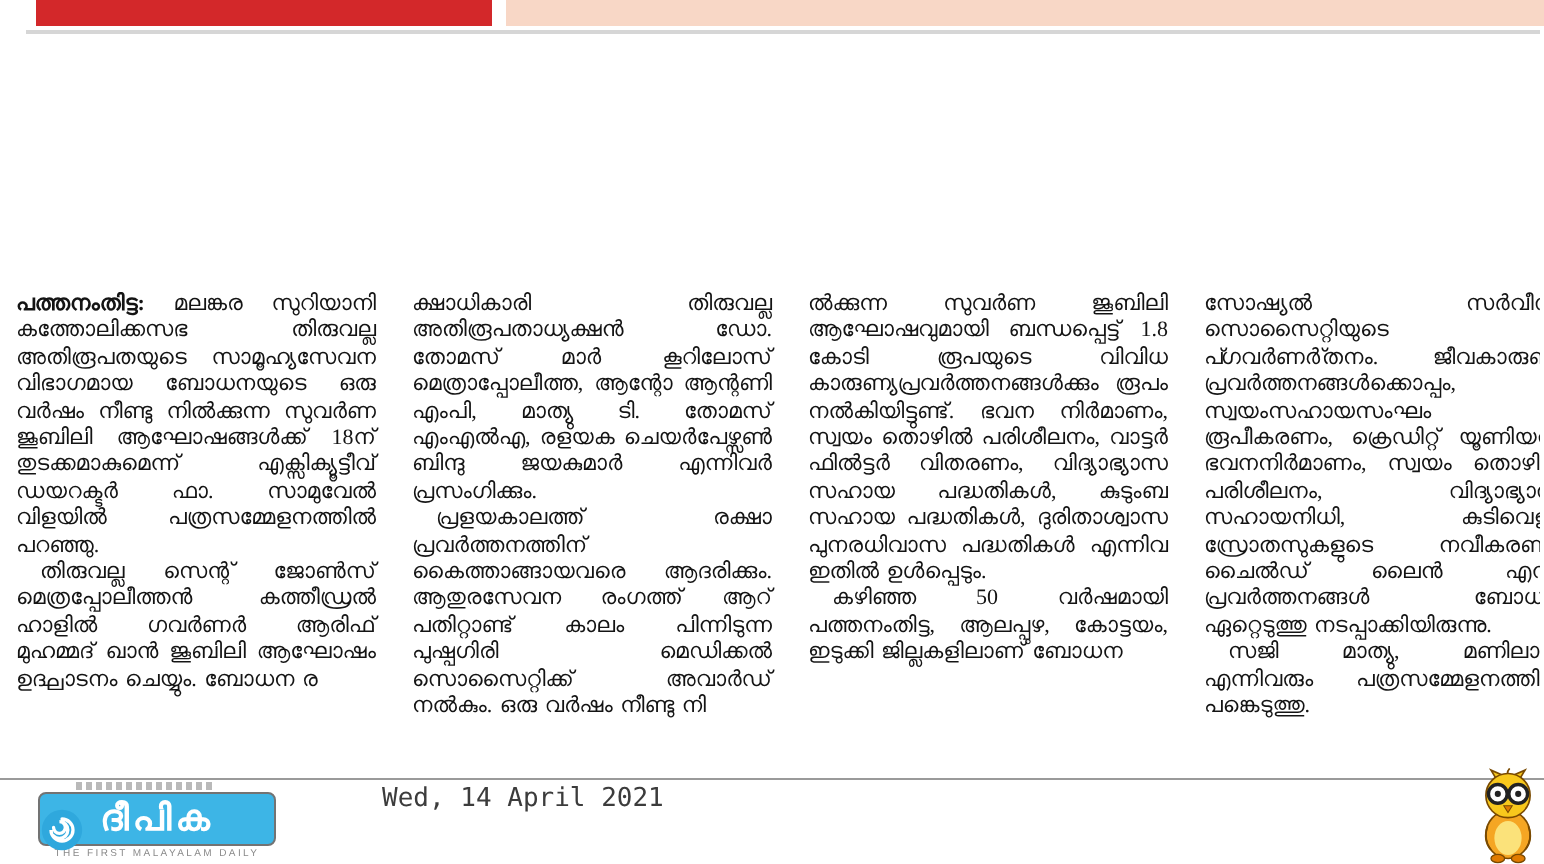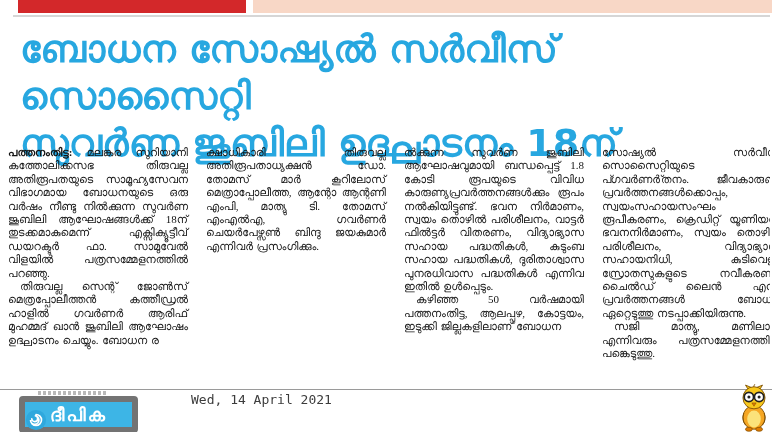--- a/index.html
+++ b/index.html
@@ -32,21 +32,21 @@
   
   .footer-rule { position:absolute; left:0; top:389px; width:772px; height:1px; background:#9a9a9a; }
   .logo { position:absolute; left:2px; top:391px; width:136px; height:40px; }
   .logo-top {
     height:4px; width:70px; margin:0 auto 1px 36px;
     background:repeating-linear-gradient(90deg,#b9b9b9 0 3px, transparent 3px 5px);
   }
   .logo-box {
     position:relative; margin-left:17px; height:25px; background:#3db5e6;
     border-radius:4px; display:flex; align-items:center; justify-content:center;
-    border:6px solid #737373;
+    border:1px solid #737373;
   }
   .logo-text {
     color:#ffffff; font-family:"DejaVu Sans", sans-serif; font-weight:bold;
     font-size:18px; line-height:18px; letter-spacing:2px; white-space:nowrap;
   }
   .logo-swirl { position:absolute; left:0; top:7px; width:22px; height:22px; }
   .logo-tagline {
     margin-left:17px; margin-top:1px; font-size:5px; letter-spacing:1.2px;
     color:#8a8a8a; text-align:center; font-family:"Liberation Sans", sans-serif;
     white-space:nowrap; overflow:hidden;
@@ -61,32 +61,29 @@
 </style>
 </head>
 <body>
 
 <div class="page">
 
   <div class="bar-red"></div>
   <div class="bar-pink"></div>
   <div class="rule-top"></div>
 
-  <h1 class="headline" style="margin:0;">
-    <div>ബോധന സോഷ്യൽ സർവീസ് സൊസൈറ്റി</div>
-    <div>സുവർണ ജൂബിലി ഉദ്ഘാടനം 18ന്</div>
-  </h1>
 
   <div class="columns">
     <div class="col">
       <p><span class="dateline">പത്തനംതിട്ട:</span> <span>മലങ്കര സുറിയാനി കത്തോലിക്കസഭ തിരുവല്ല അതിരൂപതയുടെ സാമൂഹ്യസേവന വിഭാഗമായ ബോധനയുടെ ഒരു വർഷം നീണ്ടു നിൽക്കുന്ന സുവർണ ജൂബിലി ആഘോഷങ്ങൾക്ക് 18ന് തുടക്കമാകുമെന്ന് എക്സിക്യൂട്ടീവ് ഡയറക്ടർ ഫാ. സാമുവേൽ വിളയിൽ പത്രസമ്മേളനത്തിൽ പറഞ്ഞു.</span></p>
       <p class="indent">തിരുവല്ല സെന്റ് ജോൺസ് മെത്രപ്പോലീത്തൻ കത്തീഡ്രൽ ഹാളിൽ ഗവർണർ ആരിഫ് മുഹമ്മദ് ഖാൻ ജൂബിലി ആഘോഷം ഉദ്ഘാടനം ചെയ്യും. ബോധന ര</p>
     </div>
     <div class="col">
-      <p>ക്ഷാധികാരി തിരുവല്ല അതിരൂപതാധ്യക്ഷൻ ഡോ. തോമസ് മാർ കൂറിലോസ് മെത്രാപ്പോലീത്ത, ആന്റോ ആന്റണി എംപി, മാത്യു ടി. തോമസ് എംഎൽഎ, ഗവർണർ ചെയർപേഴ്സൺ ബിന്ദു ജയകുമാർ എന്നിവർ പ്രസംഗിക്കും.</p>
+      <p>ക്ഷാധികാരി തിരുവല്ല അതിരൂപതാധ്യക്ഷൻ ഡോ. തോമസ് മാർ കൂറിലോസ് മെത്രാപ്പോലീത്ത, ആന്റോ ആന്റണി എംപി, മാത്യു ടി. തോമസ് എംഎൽഎ, രളയക ചെയർപേഴ്സൺ ബിന്ദു ജയകുമാർ എന്നിവർ പ്രസംഗിക്കും.</p>
+      <p class="indent">പ്രളയകാലത്ത് രക്ഷാ പ്രവർത്തനത്തിന് കൈത്താങ്ങായവരെ ആദരിക്കും. ആതുരസേവന രംഗത്ത് ആറ് പതിറ്റാണ്ട് കാലം പിന്നിടുന്ന പുഷ്പഗിരി മെഡിക്കൽ സൊസൈറ്റിക്ക് അവാർഡ് നൽകും. ഒരു വർഷം നീണ്ടു നി</p>
     </div>
     <div class="col">
       <p>ൽക്കുന്ന സുവർണ ജൂബിലി ആഘോഷവുമായി ബന്ധപ്പെട്ട് 1.8 കോടി രൂപയുടെ വിവിധ കാരുണ്യപ്രവർത്തനങ്ങൾക്കും രൂപം നൽകിയിട്ടുണ്ട്. ഭവന നിർമാണം, സ്വയം തൊഴിൽ പരിശീലനം, വാട്ടർ ഫിൽട്ടർ വിതരണം, വിദ്യാഭ്യാസ സഹായ പദ്ധതികൾ, കുടുംബ സഹായ പദ്ധതികൾ, ദുരിതാശ്വാസ പുനരധിവാസ പദ്ധതികൾ എന്നിവ ഇതിൽ ഉൾപ്പെടും.</p>
       <p class="indent">കഴിഞ്ഞ 50 വർഷമായി പത്തനംതിട്ട, ആലപ്പുഴ, കോട്ടയം, ഇടുക്കി ജില്ലകളിലാണ് ബോധന</p>
     </div>
     <div class="col">
       <p>സോഷ്യൽ സർവീസ് സൊസൈറ്റിയുടെ പ്ഗവർണർ്തനം. ജീവകാരുണ്യ പ്രവർത്തനങ്ങൾക്കൊപ്പം, സ്വയംസഹായസംഘം രൂപീകരണം, ക്രെഡിറ്റ് യൂണിയൻ, ഭവനനിർമാണം, സ്വയം തൊഴിൽ പരിശീലനം, വിദ്യാഭ്യാസ സഹായനിധി, കുടിവെള്ള സ്രോതസുകളുടെ നവീകരണം, ചൈൽഡ് ലൈൻ എന്നീ പ്രവർത്തനങ്ങൾ ബോധന ഏറ്റെടുത്തു നടപ്പാക്കിയിരുന്നു.</p>
       <p class="indent">സജി മാത്യു, മണിലാൽ എന്നിവരും പത്രസമ്മേളനത്തിൽ പങ്കെടുത്തു.</p>
     </div>
   </div>

